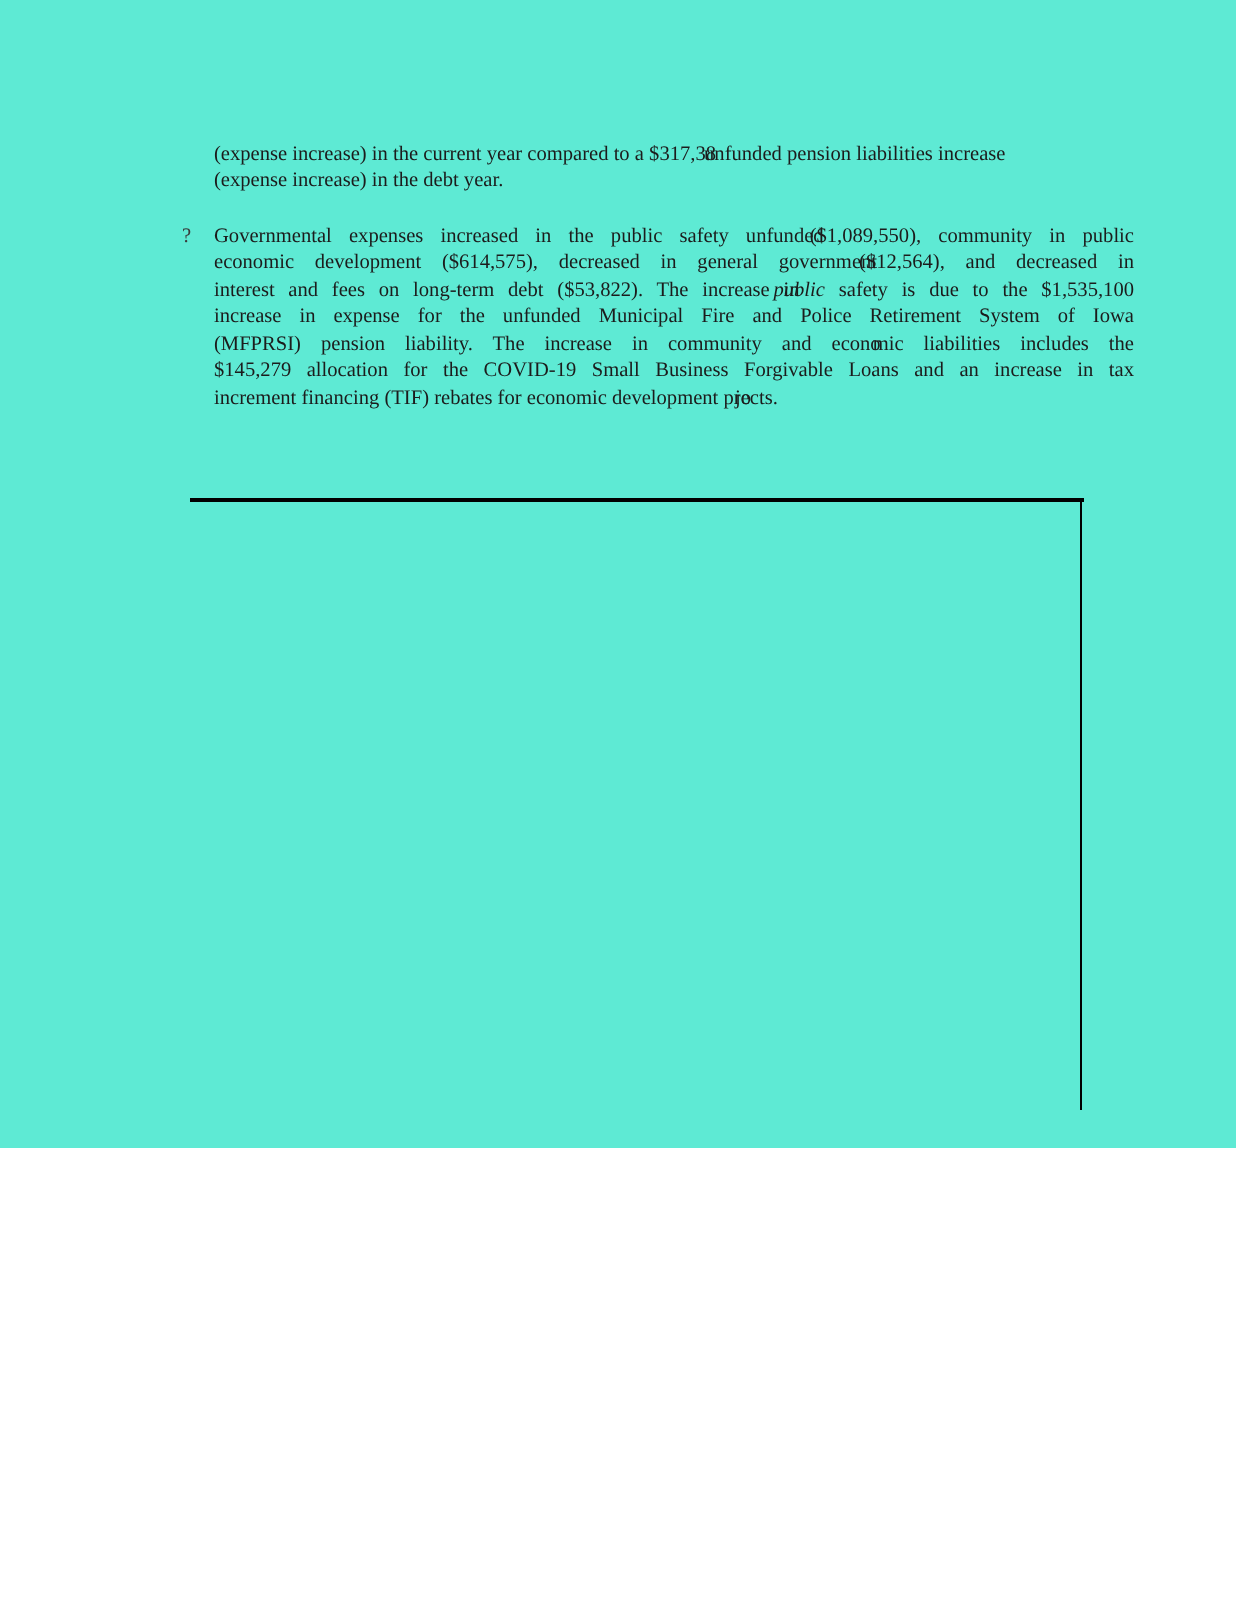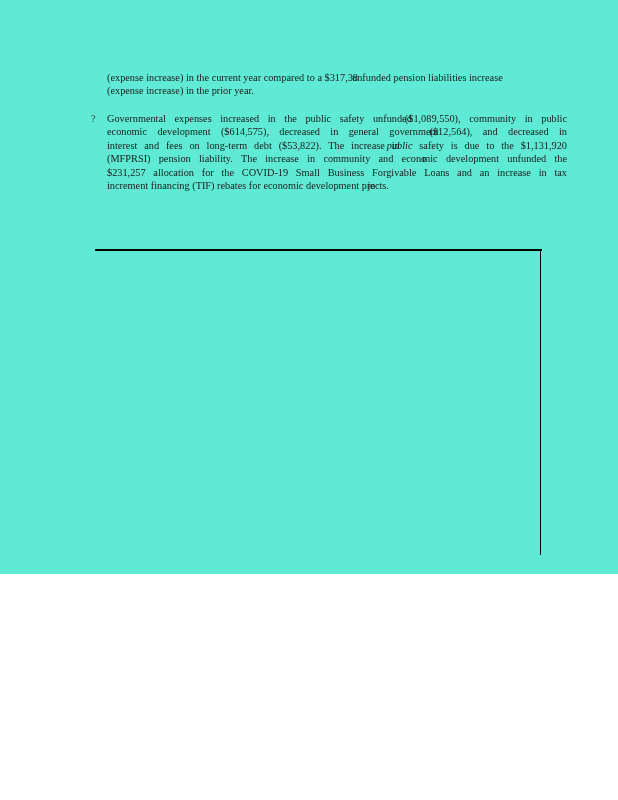--- a/index.html
+++ b/index.html
@@ -37,31 +37,32 @@
     background:#000000;
   }
 </style>
 </head>
 <body>
 
 <div class="page">
 
   <div class="para" id="intro-paragraph">
       <div class="tline"><span>(expense increase) in the current year compared to a $317,38</span><span style="margin-left: -6px;">unfunded</span><span> pension liabilities increase</span></div>
-      <div class="tline"><span>(expense increase) in the prior year.</span></div>
+      <div class="tline"><span>(expense increase) in the debt year.</span></div>
     </div>
 
   <div class="bullet-marker">?</div>
 
   <div class="para" id="bullet-paragraph">
       <div class="tline just"><span>Governmental expenses increased in the public safety unfunded</span><span style="margin-left: -7px;">($1,089,550),</span><span> community in public</span></div>
       <div class="tline just"><span>economic development ($614,575), decreased in general government</span><span style="margin-left: -9px;">($12,564),</span><span> and decreased in</span></div>
-      <div class="tline just"><span>interest and fees on long-term debt ($53,822). The increase in</span><span style="margin-left: -13px; font-style: italic;">public</span><span> safety is due to the $1,131,920</span></div>
-      <div class="tline just"><span>(MFPRSI) pension liability. The increase in community and econo</span><span style="margin-left: -4px;">mic</span><span> development unfunded the</span></div>
-      <div class="tline just"><span>$231,257 allocation for the COVID-19 Small Business Forgivable Loans and an increase in tax</span></div>
+      <div class="tline just"><span>interest and fees on long-term debt ($53,822). The increase in</span><span style="margin-left: -13px; font-style: italic;">public</span><span> safety is due to the $1,535,100</span></div>
+      <div class="tline just"><span>increase in expense for the unfunded Municipal Fire and Police Retirement System of Iowa</span></div>
+      <div class="tline just"><span>(MFPRSI) pension liability. The increase in community and econo</span><span style="margin-left: -4px;">mic</span><span> liabilities includes the</span></div>
+      <div class="tline just"><span>$145,279 allocation for the COVID-19 Small Business Forgivable Loans and an increase in tax</span></div>
       <div class="tline"><span>increment financing (TIF) rebates for economic development pro</span><span style="margin-left: -8px;">jects.</span></div>
     </div>
 
   <div class="fig-top"></div>
 
   <div class="fig-right"></div>
 
 </div>
 
 </body></html>

